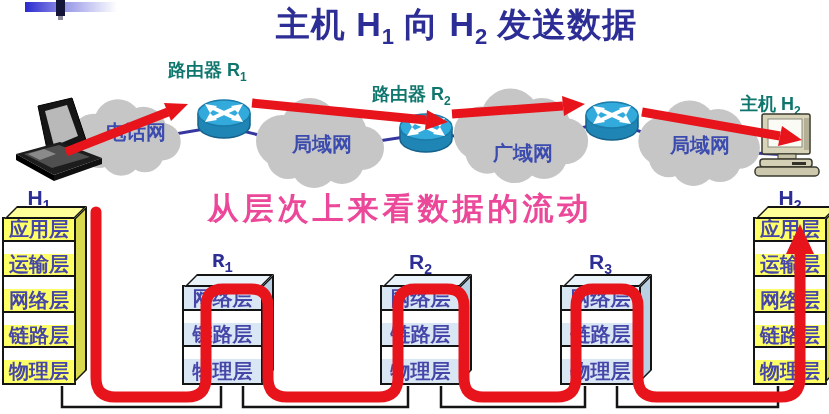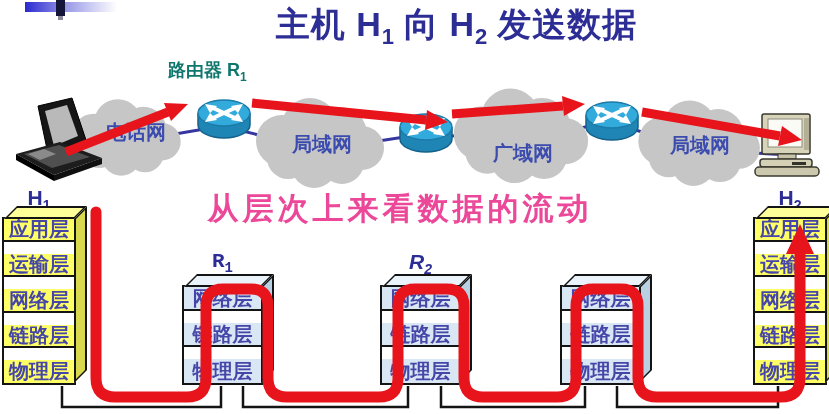--- a/index.html
+++ b/index.html
@@ -99,20 +99,22 @@
         <circle cx="-34" cy="12" r="21"></circle>
     </g>
   </svg>
 
   <div class="abs cloudlabel" style="left:88px;top:119px;width:96px;">电话网</div>
   <div class="abs cloudlabel" style="left:272px;top:131px;width:100px;">局域网</div>
   <div class="abs cloudlabel" style="left:470px;top:128px;width:106px;margin-top:12px;">广域网</div>
   <div class="abs cloudlabel" style="left:652px;top:132px;width:96px;">局域网</div>
 
   <div class="abs devlabel" style="left:168px;top:58px;"><span>路由器 R</span><sub>1</sub></div>
+  <div class="abs devlabel" style="left:372px;top:82px;"><span>路由器 R</span><sub>2</sub></div>
+  <div class="abs devlabel" style="left:740px;top:92px;"><span>主机 H</span><sub>2</sub></div>
 
   <svg class="abs" style="left:8px;top:96px;" width="100" height="88" viewBox="0 0 100 88">
     <polygon points="30,10 64,2 78,44 40,58" fill="#161616" stroke="#000" stroke-width="1"></polygon>
     <polygon points="37,15 59,9 70,40 46,50" fill="#b9b9b9"></polygon>
     <polygon points="8,58 52,46 94,62 46,79" fill="#1d1d1d"></polygon>
     <polygon points="16,58 51,49 82,61 44,72" fill="#4f4f4f"></polygon>
     <polygon points="20,58 36,53 48,58 32,64" fill="#8a8a8a"></polygon>
     <polygon points="8,58 46,79 46,85 8,64" fill="#000"></polygon>
     <polygon points="46,79 94,62 94,68 46,85" fill="#101010"></polygon>
   </svg>
@@ -155,21 +157,22 @@
     <polygon points="9,7 21,9 14,16" fill="#fff"></polygon>
       <polygon points="47,25 35,23 42,16" fill="#fff"></polygon>
     <polygon points="47,7 35,9 42,16" fill="#fff"></polygon>
       <polygon points="9,25 21,23 14,16" fill="#fff"></polygon>
   </svg>
 
   <div class="abs page-subtitle">从层次上来看数据的流动</div>
 
   <div class="abs stacklabel" style="left:2px;top:186px;width:74px;"><span>H</span><sub>1</sub></div>
   <div class="abs stacklabel" style="left:182px;top:250px;width:81px;font-family:Liberation Mono, monospace;"><span>R</span><sub>1</sub></div>
-  <div class="abs stacklabel" style="left:380px;top:250px;width:81px;font-style:italic;"><span>R</span><sub>2</sub></div>
+  <div class="abs stacklabel" style="left:380px;top:250px;width:81px;"><span>R</span><sub>2</sub></div>
+  <div class="abs stacklabel" style="left:560px;top:250px;width:81px;"><span>R</span><sub>3</sub></div>
   <div class="abs stacklabel" style="left:753px;top:186px;width:74px;"><span>H</span><sub>2</sub></div>
 
   <div class="abs stack host-stack" style="left:2px;top:217px;width:74px;height:168px;">
     <div class="face-top"></div>
     <div class="face-side"></div>
     <div class="rows" style="grid-template-rows:repeat(5,1fr);">
       <div class="row">应用层</div>
       <div class="row">运输层</div>
       <div class="row">网络层</div>
       <div class="row">链路层</div>

